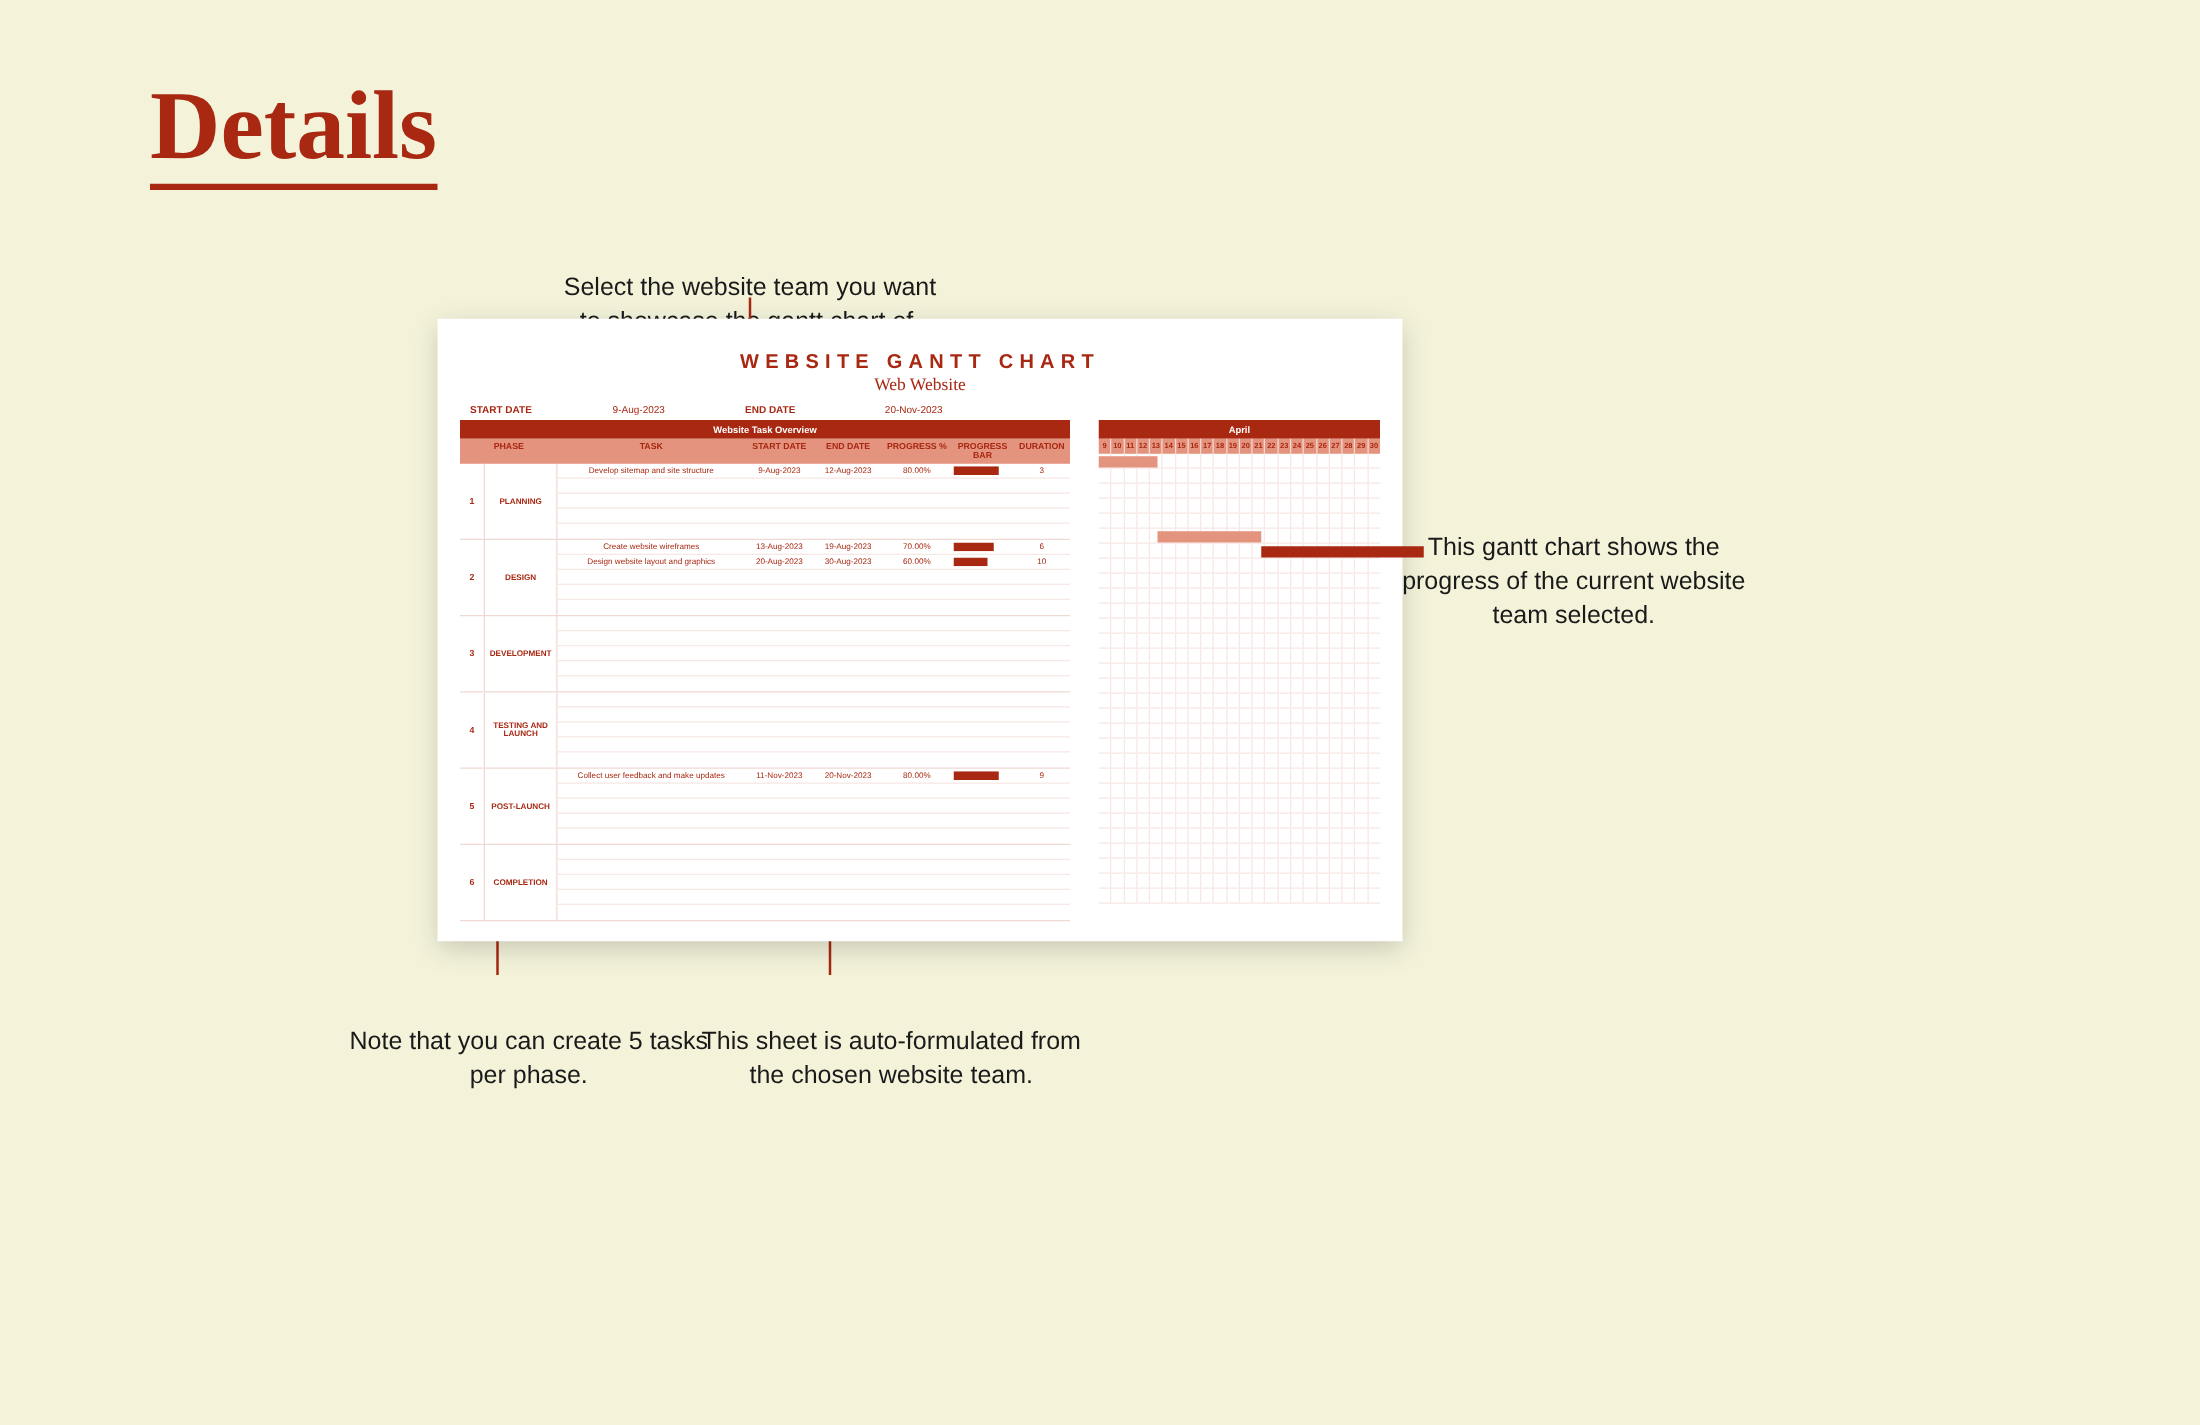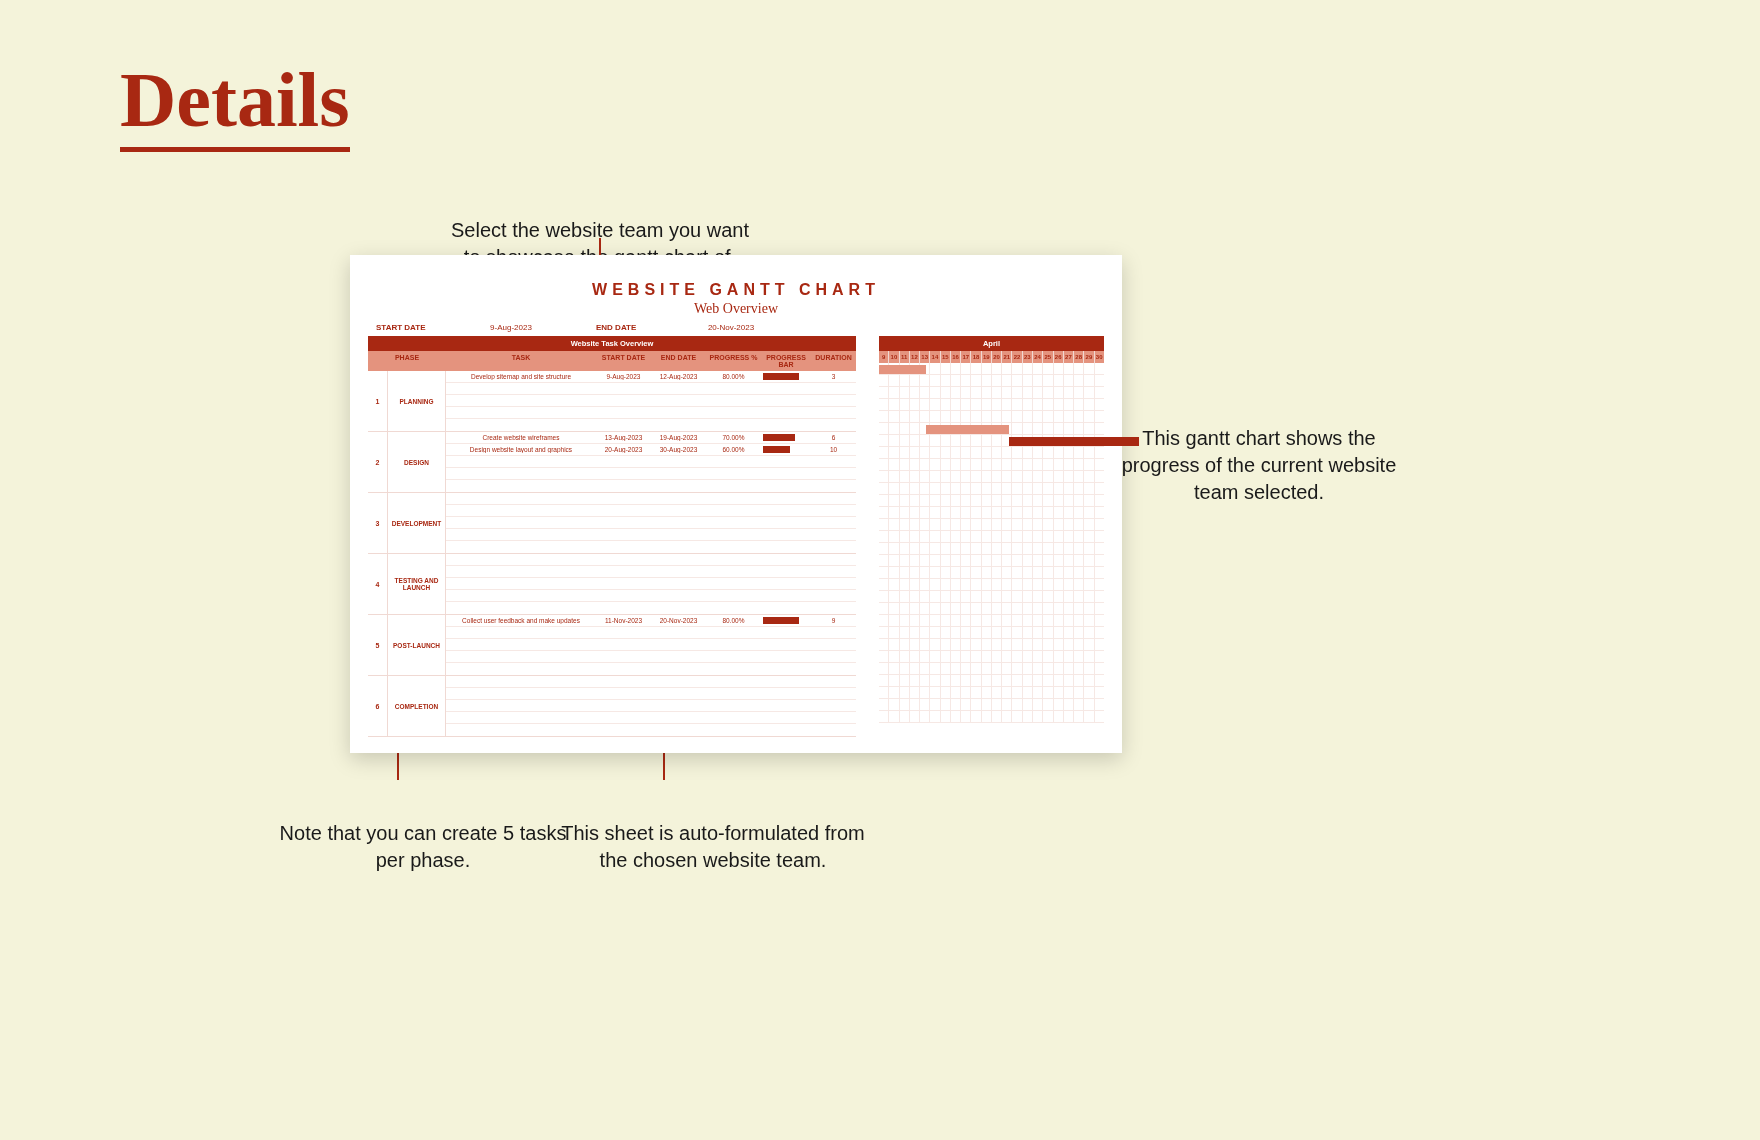--- a/index.html
+++ b/index.html
@@ -196,21 +196,21 @@
 <div class="annotation" style="left:278px; top:788px; width:290px;">Note that you can create 5 tasks per phase.</div>
 <div class="arrow-line" style="left:397px; top:702px; width:2px; height:78px;"></div>
 <div class="arrow-head-up" style="left:393px; top:695px;"></div>
 
 <div class="annotation" style="left:558px; top:788px; width:310px;">This sheet is auto-formulated from the chosen website team.</div>
 <div class="arrow-line" style="left:663px; top:665px; width:2px; height:115px;"></div>
 <div class="arrow-head-up" style="left:659px; top:658px;"></div>
 
 <div class="card">
   <div class="chart-title">WEBSITE GANTT CHART</div>
-  <div class="chart-subtitle">Web Overview</div>
+  <div class="chart-subtitle">Web Website</div>
   <div class="meta-row">
     <div class="meta-label">START DATE</div>
     <div class="meta-val">9-Aug-2023</div>
     <div class="meta-gap"></div>
     <div class="meta-label">END DATE</div>
     <div class="meta-val">20-Nov-2023</div>
   </div>
 
   <div class="content-row">
 

